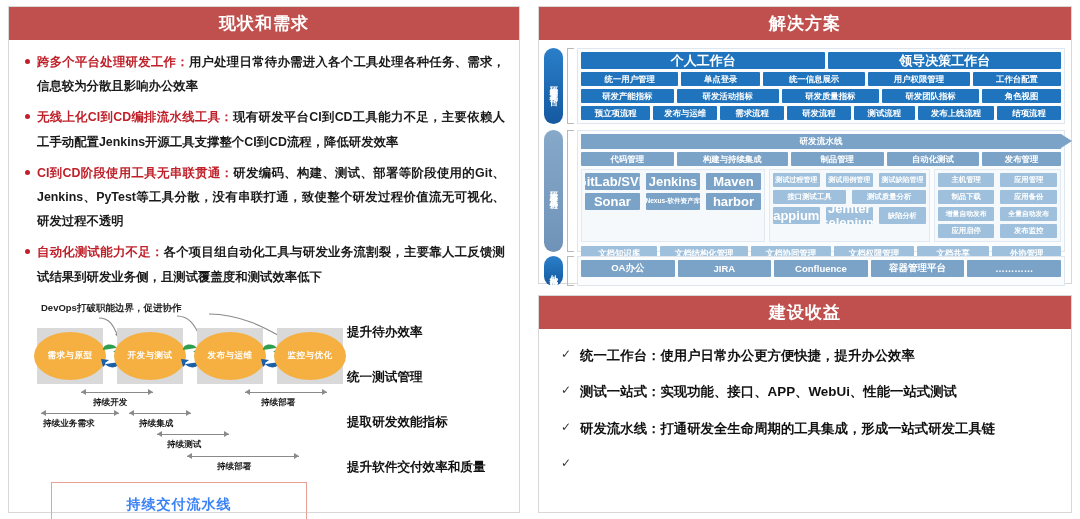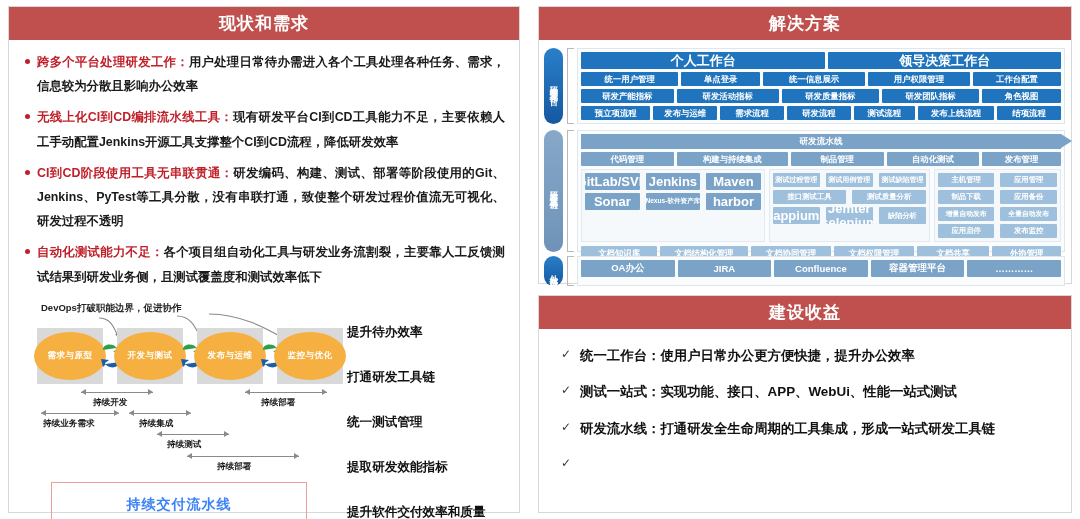--- a/index.html
+++ b/index.html
@@ -255,21 +255,20 @@
       <div class="arrow-line" style="left:148px; top:138px; width:72px;"></div>
       <div class="arrow-label" style="left:158px; top:143px;">持续测试</div>
 
       <div class="arrow-line" style="left:178px; top:160px; width:112px;"></div>
       <div class="arrow-label" style="left:208px; top:165px;">持续部署</div>
 
       <div class="cd-box">持续交付流水线</div>
 
       <div class="benefit-list">
         <div class="benefit-item">提升待办效率</div>
-        <div class="benefit-item">打通研发工具链</div>
         <div class="benefit-item">统一测试管理</div>
         <div class="benefit-item">提取研发效能指标</div>
         <div class="benefit-item">提升软件交付效率和质量</div>
       </div>
     </div>
   </div>
 
   <div class="panel" id="panel-right">
     <div class="panel-head">解决方案</div>
 

